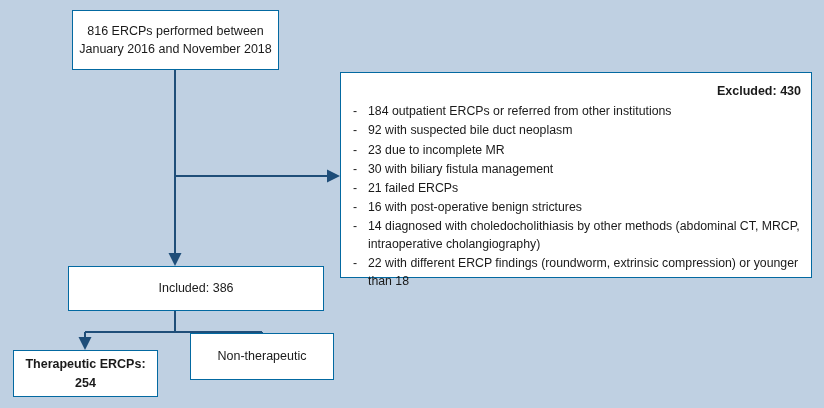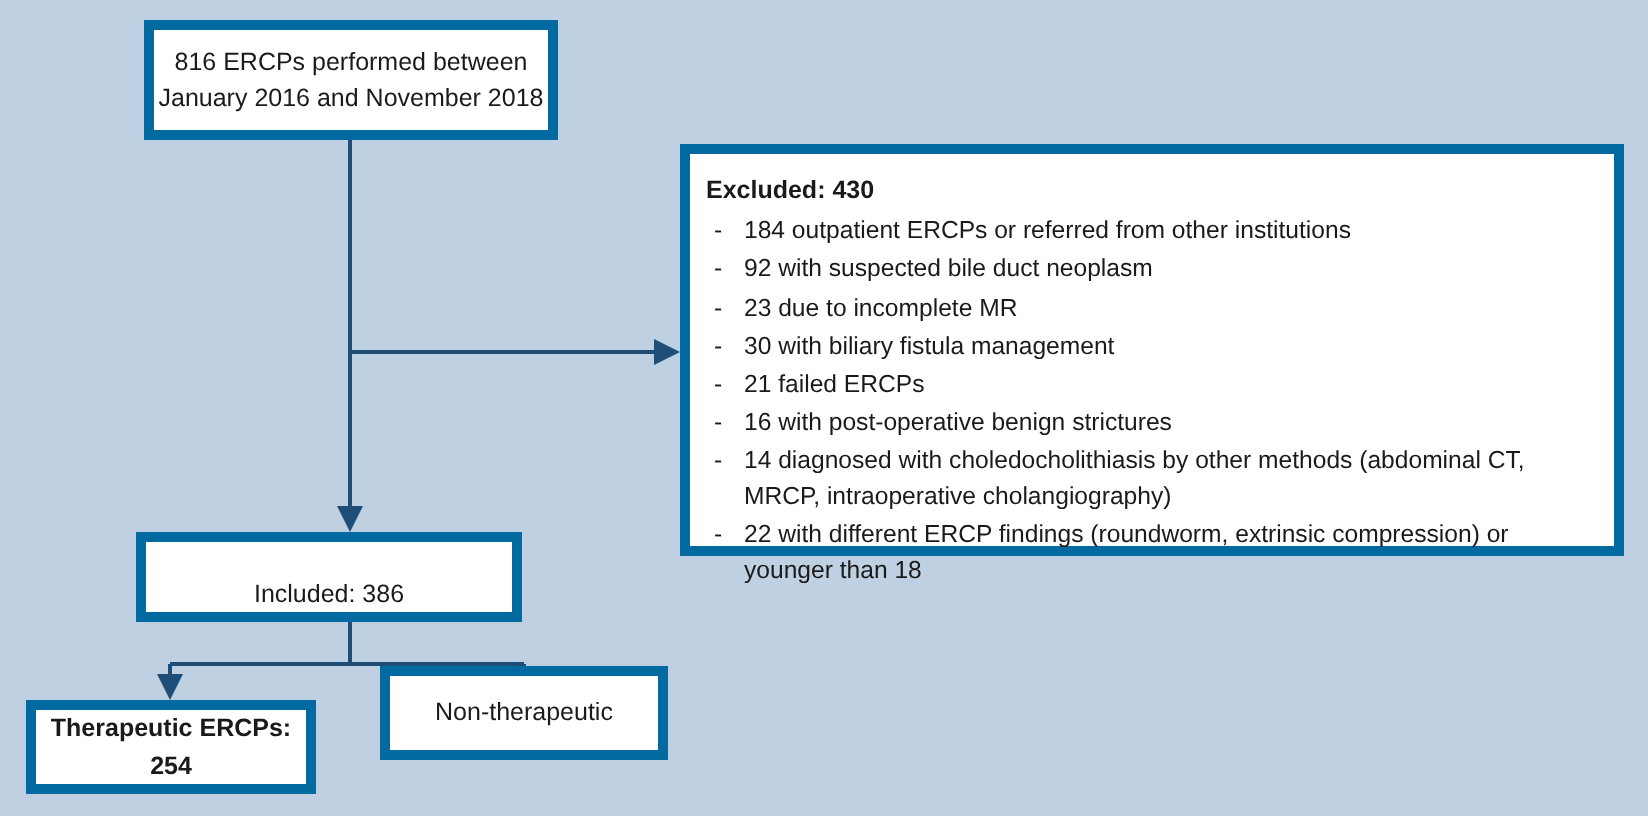--- a/index.html
+++ b/index.html
@@ -14,56 +14,56 @@
   #flowchart-canvas {
     position: relative;
     width: 824px;
     height: 408px;
     background: #bfd0e2;
     overflow: hidden;
   }
   .node-box {
     position: absolute;
     background: #ffffff;
-    border: 5px solid #0369a1;
+    border: 1px solid #0369a1;
     box-sizing: border-box;
     display: flex;
     align-items: center;
     justify-content: center;
     color: #1a1a1a;
     font-size: 12.5px;
     line-height: 1.45;
     text-align: center;
   }
   
   #node-total {
     left: 72px;  top: 10px;
     width: 207px; height: 60px;
   }
   #node-included {
     left: 68px;  top: 266px;
-    width: 193px; height: 45px; align-items: flex-end;
+    width: 256px; height: 45px;
   }
   #node-therapeutic {
     left: 13px;  top: 350px;
     width: 145px; height: 47px; font-weight: bold;
   }
   #node-nontherapeutic {
     left: 190px; top: 333px;
     width: 144px; height: 47px;
   }
   #node-excluded {
     left: 340px; top: 72px;
     width: 472px; height: 206px;
     display: block;
     text-align: left;
     padding: 8px 10px 8px 8px;
   }
   .excluded-title {
-    text-align: left;
+    text-align: right;
     font-weight: bold;
     font-size: 12.5px;
     margin: 1px 0 3px 0;
     color: #1a1a1a;
   }
   .excluded-list {
     margin: 0;
     padding: 0;
     list-style: none;
   }

